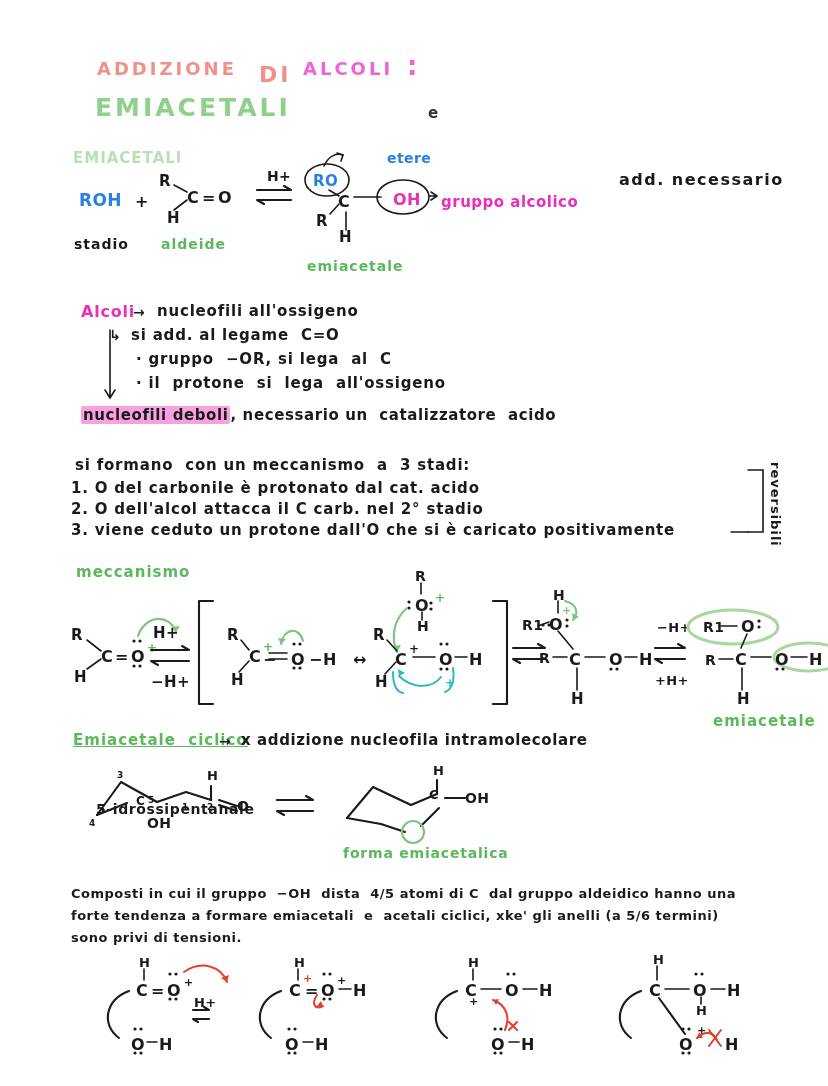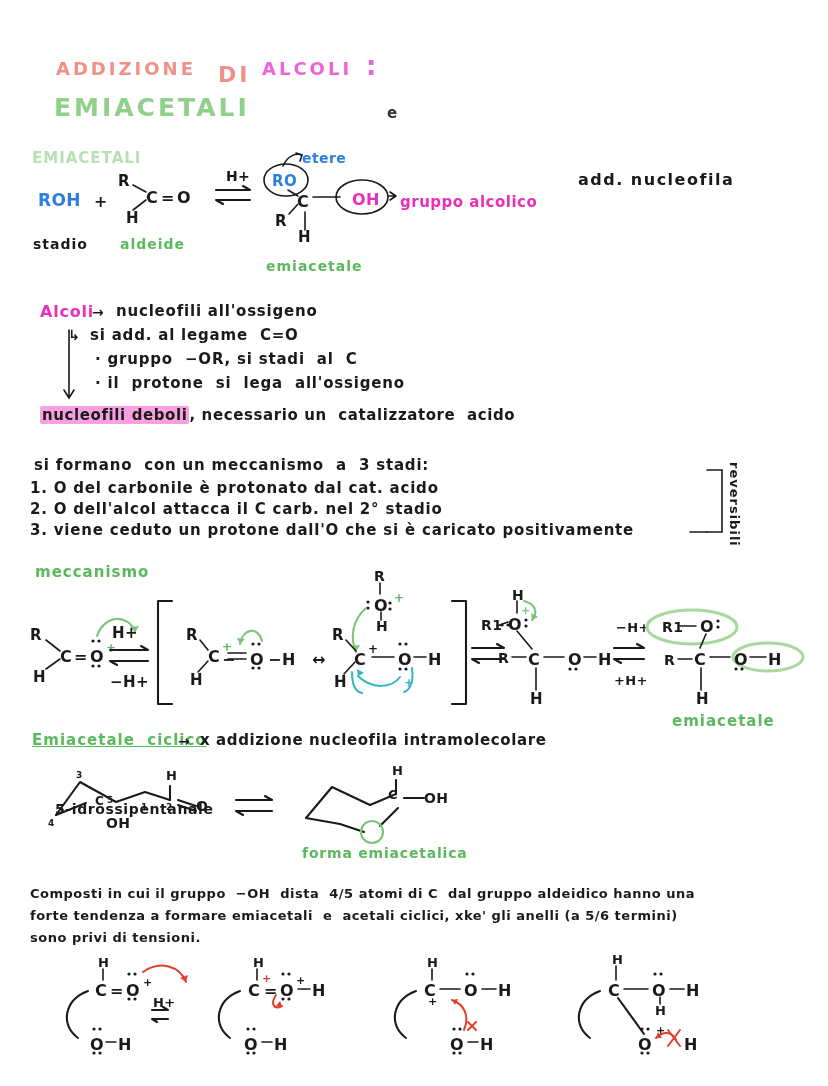--- a/index.html
+++ b/index.html
@@ -1,18 +1,18 @@
 <!DOCTYPE html>
 <html><head>
 <meta charset="utf-8">
 <style>
   html,body{margin:0;padding:0;background:#fff;}
   body{width:828px;height:1086px;position:relative;overflow:hidden;
        font-family:"DejaVu Sans",sans-serif;color:#1a1a1a;}
-  .pg{position:absolute;inset:0;}
+  .pg{position:absolute;inset:0;margin-left:41px;}
   .abs{position:absolute;white-space:pre;}
 
   
   .hw{font-family:"DejaVu Sans",sans-serif;font-weight:600;letter-spacing:.6px;}
   .hw-b{font-family:"DejaVu Sans",sans-serif;font-weight:700;letter-spacing:.4px;}
 
   
   .bubble{font-family:"DejaVu Sans",sans-serif;font-weight:700;
           letter-spacing:3px;text-transform:lowercase;font-variant:small-caps;}
   .t-add{font-size:25px;color:#f09088;}
@@ -56,21 +56,21 @@
   <div class="abs bubble t-add" style="left:56px;top:52px;">ADDIZIONE</div>
   <div class="abs bubble t-di" style="left:218px;top:52px;">DI</div>
   <div class="abs bubble t-alcoli" style="left:262px;top:51px;">ALCOLI</div>
   <div class="abs bubble t-alcoli" style="left:366px;top:51px;">:</div>
 
   <div class="abs bubble t-emi" style="left:54px;top:84px;">EMIACETALI</div>
   <div class="abs hw t-e" style="left:387px;top:104px;">e</div>
 
   <div class="abs bubble" style="left:32px;top:144px;font-size:21px;color:#b9dfb4;letter-spacing:1px;">emiacetali</div>
 
-  <div class="abs hw s16 blk" style="left:578px;top:170px;letter-spacing:1.5px;">add. nucleofila</div>
+  <div class="abs hw s16 blk" style="left:578px;top:170px;letter-spacing:1.5px;">add. necessario</div>
 
   <div class="abs hw-b s17 blue" style="left:38px;top:190px;">ROH</div>
   <div class="abs hw-b s16 blk" style="left:94px;top:192px;">+</div>
 
   <div class="abs hw-b s15 blk" style="left:118px;top:172px;">R</div>
   <div class="abs hw-b s16 blk" style="left:146px;top:188px;">C</div>
   <div class="abs hw-b s16 blk" style="left:161px;top:188px;">=</div>
   <div class="abs hw-b s16 blk" style="left:177px;top:188px;">O</div>
   <div class="abs hw-b s15 blk" style="left:126px;top:209px;">H</div>
   <svg style="left:0;top:0;width:828px;height:1086px;">
@@ -82,21 +82,21 @@
   <svg style="left:0;top:0;width:828px;height:1086px;">
     <path class="stk" d="M216,190 L250,190 M243,186 L250,190"></path>
     <path class="stk" d="M250,200 L216,200 M223,204 L216,200"></path>
   </svg>
 
   <div class="abs hw-b s15 blue" style="left:272px;top:172px;">RO</div>
   <div class="abs hw-b s16 blk" style="left:297px;top:192px;">C</div>
   <div class="abs hw-b s16 magenta" style="left:352px;top:190px;">OH</div>
   <div class="abs hw-b s15 blk" style="left:275px;top:212px;">R</div>
   <div class="abs hw-b s15 blk" style="left:298px;top:228px;">H</div>
-  <div class="abs hw-b s14 blue" style="left:302px;top:150px;">etere</div>
+  <div class="abs hw-b s14 blue" style="left:302px;top:150px;padding-left:44px;">etere</div>
   <div class="abs hw-b s15 magenta" style="left:400px;top:193px;letter-spacing:.5px;">gruppo alcolico</div>
 
   <svg style="left:0;top:0;width:828px;height:1086px;">
     <ellipse class="stk-thin" cx="286" cy="180" rx="22" ry="16"></ellipse>
     <ellipse class="stk-thin" cx="362" cy="197" rx="26" ry="17"></ellipse>
     <path class="stk-thin" d="M288,190 L298,196"></path>
     <path class="stk-thin" d="M289,214 L298,204"></path>
     <path class="stk-thin" d="M305,230 L305,212"></path>
     <path class="stk-thin" d="M313,197 L340,197"></path>
     <path class="stk-thin" d="M283,166 C288,155 296,153 302,155"></path>
@@ -107,21 +107,21 @@
   <div class="abs hw-b s14 blk" style="left:33px;top:236px;letter-spacing:1px;">stadio</div>
   <div class="abs hw-b s14 green" style="left:120px;top:236px;letter-spacing:1px;">aldeide</div>
   <div class="abs hw-b s14 green" style="left:266px;top:258px;letter-spacing:1px;">emiacetale</div>
 
   <div class="abs hw-b s16 magenta" style="left:40px;top:302px;letter-spacing:.8px;">Alcoli</div>
   <div class="abs hw-b s14 blk" style="left:92px;top:304px;">→</div>
   <div class="abs hw-b s15 blk" style="left:116px;top:302px;letter-spacing:.8px;">nucleofili all'ossigeno</div>
 
   <div class="abs hw-b s14 blk" style="left:68px;top:327px;">↳</div>
   <div class="abs hw-b s15 blk" style="left:90px;top:326px;letter-spacing:.8px;text-align:center;">si add. al legame  C=O</div>
-  <div class="abs hw-b s15 blk" style="left:95px;top:350px;letter-spacing:.8px;">· gruppo  −OR, si stadi  al  C</div>
+  <div class="abs hw-b s15 blk" style="left:95px;top:350px;letter-spacing:.8px;">· gruppo  −OR, si lega  al  C</div>
   <div class="abs hw-b s15 blk" style="left:95px;top:374px;letter-spacing:.8px;">· il  protone  si  lega  all'ossigeno</div>
 
   <svg style="left:0;top:0;width:828px;height:1086px;">
     <path class="stk-thin" d="M69,330 L69,396 M64,390 L69,398 L74,390"></path>
   </svg>
 
   <div class="abs hw-b s15" style="left:40px;top:406px;letter-spacing:.6px;"><span class="hl-mag blk">nucleofili deboli</span><span class="blk">, necessario un  catalizzatore  acido</span></div>
 
   <div class="abs hw-b s15 blk" style="left:34px;top:456px;letter-spacing:.8px;">si formano  con un meccanismo  a  3 stadi:</div>
   <div class="abs hw-b s15 blk" style="left:30px;top:479px;letter-spacing:.8px;">1. O del carbonile è protonato dal cat. acido</div>

